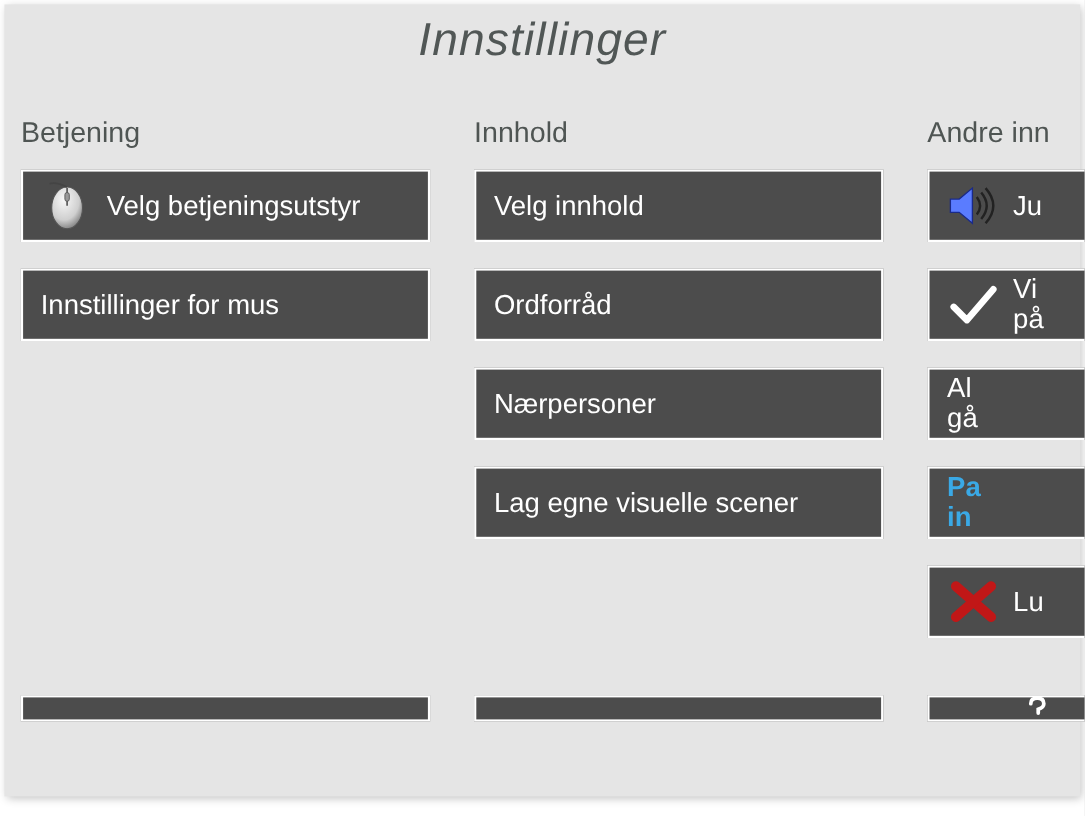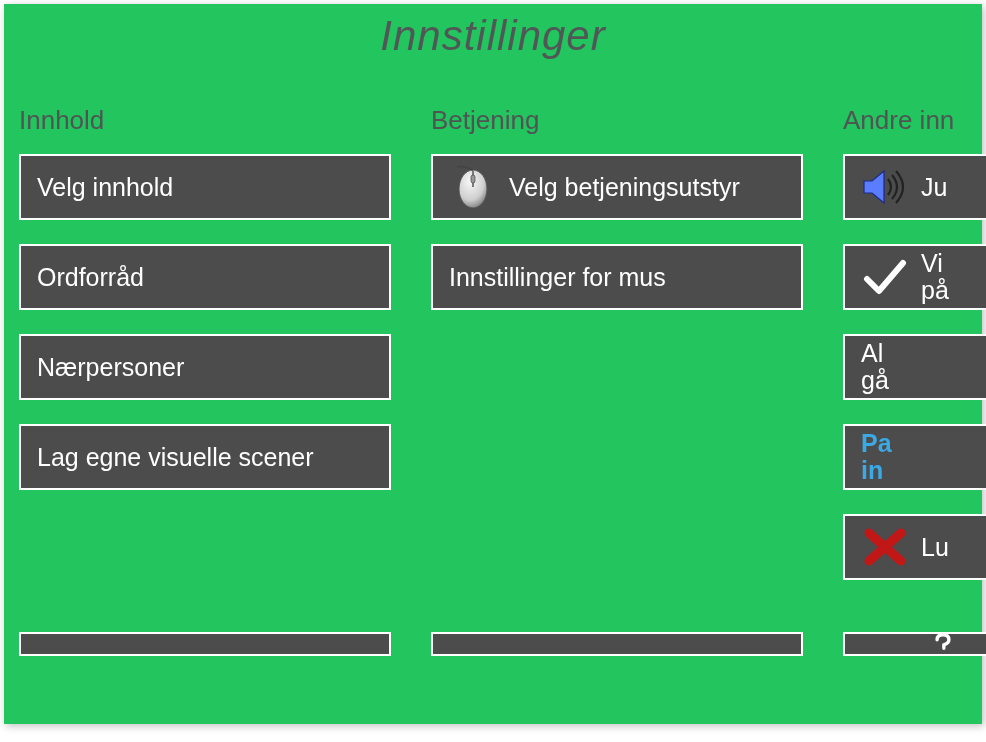--- a/index.html
+++ b/index.html
@@ -10,21 +10,21 @@
       height: 742px;
       overflow: hidden;
       position: relative;
     }
     .page {
       position: absolute;
       top: 4px;
       left: 4px;
       width: 978px;
       height: 720px;
-      background: #22c55e;
+      background: #e5e5e5;
       box-shadow: 2px 2px 8px rgba(0,0,0,0.25);
     }
     .title {
       font-family: "Comic Sans MS", cursive, sans-serif;
       font-style: italic;
       font-size: 42px;
       color: #515756;
       text-align: center;
       padding-top: 8px;
       letter-spacing: 1px;
@@ -71,40 +71,20 @@
     }
   </style>
 </head>
 <body>
 
 <div class="page">
   <div class="title">Innstillinger</div>
 
   <div class="columns">
 
-    <div class="col col-1">
-      <div class="col-header">Innhold</div>
-
-      <div class="tile">
-        <span>Velg innhold</span>
-      </div>
-      <div class="tile">
-        <span>Ordforråd</span>
-      </div>
-      <div class="tile">
-        <span>Nærpersoner</span>
-      </div>
-      <div class="tile">
-        <span>Lag egne visuelle scener</span>
-      </div>
-
-      <div style="height:118px"></div>
-      <div class="tile" style="height:24px;margin-bottom:0;"></div>
-    </div>
-
     <div class="col col-2">
       <div class="col-header">Betjening</div>
 
       <div class="tile">
         <span class="icon-box">
           <svg width="40" height="44" viewBox="0 0 40 44">
             <defs>
               <radialGradient id="mg" cx="40%" cy="30%" r="70%">
                 <stop offset="0%" stop-color="#f8f8f8"></stop>
                 <stop offset="70%" stop-color="#cfcfcf"></stop>
@@ -118,20 +98,40 @@
           </svg>
         </span>
         <span>Velg betjeningsutstyr</span>
       </div>
 
       <div class="tile">
         <span>Innstillinger for mus</span>
       </div>
 
       <div style="height:298px"></div>
+      <div class="tile" style="height:24px;margin-bottom:0;"></div>
+    </div>
+
+    <div class="col col-1">
+      <div class="col-header">Innhold</div>
+
+      <div class="tile">
+        <span>Velg innhold</span>
+      </div>
+      <div class="tile">
+        <span>Ordforråd</span>
+      </div>
+      <div class="tile">
+        <span>Nærpersoner</span>
+      </div>
+      <div class="tile">
+        <span>Lag egne visuelle scener</span>
+      </div>
+
+      <div style="height:118px"></div>
       <div class="tile" style="height:24px;margin-bottom:0;"></div>
     </div>
 
     <div class="col col-3">
       <div class="col-header">Andre inn</div>
 
       <div class="tile">
         <span class="icon-box">
           <svg width="46" height="40" viewBox="0 0 46 40">
             <polygon points="2,14 10,14 22,4 22,36 10,26 2,26" fill="#5a7cff" stroke="#1a2a88" stroke-width="1.2"></polygon>

